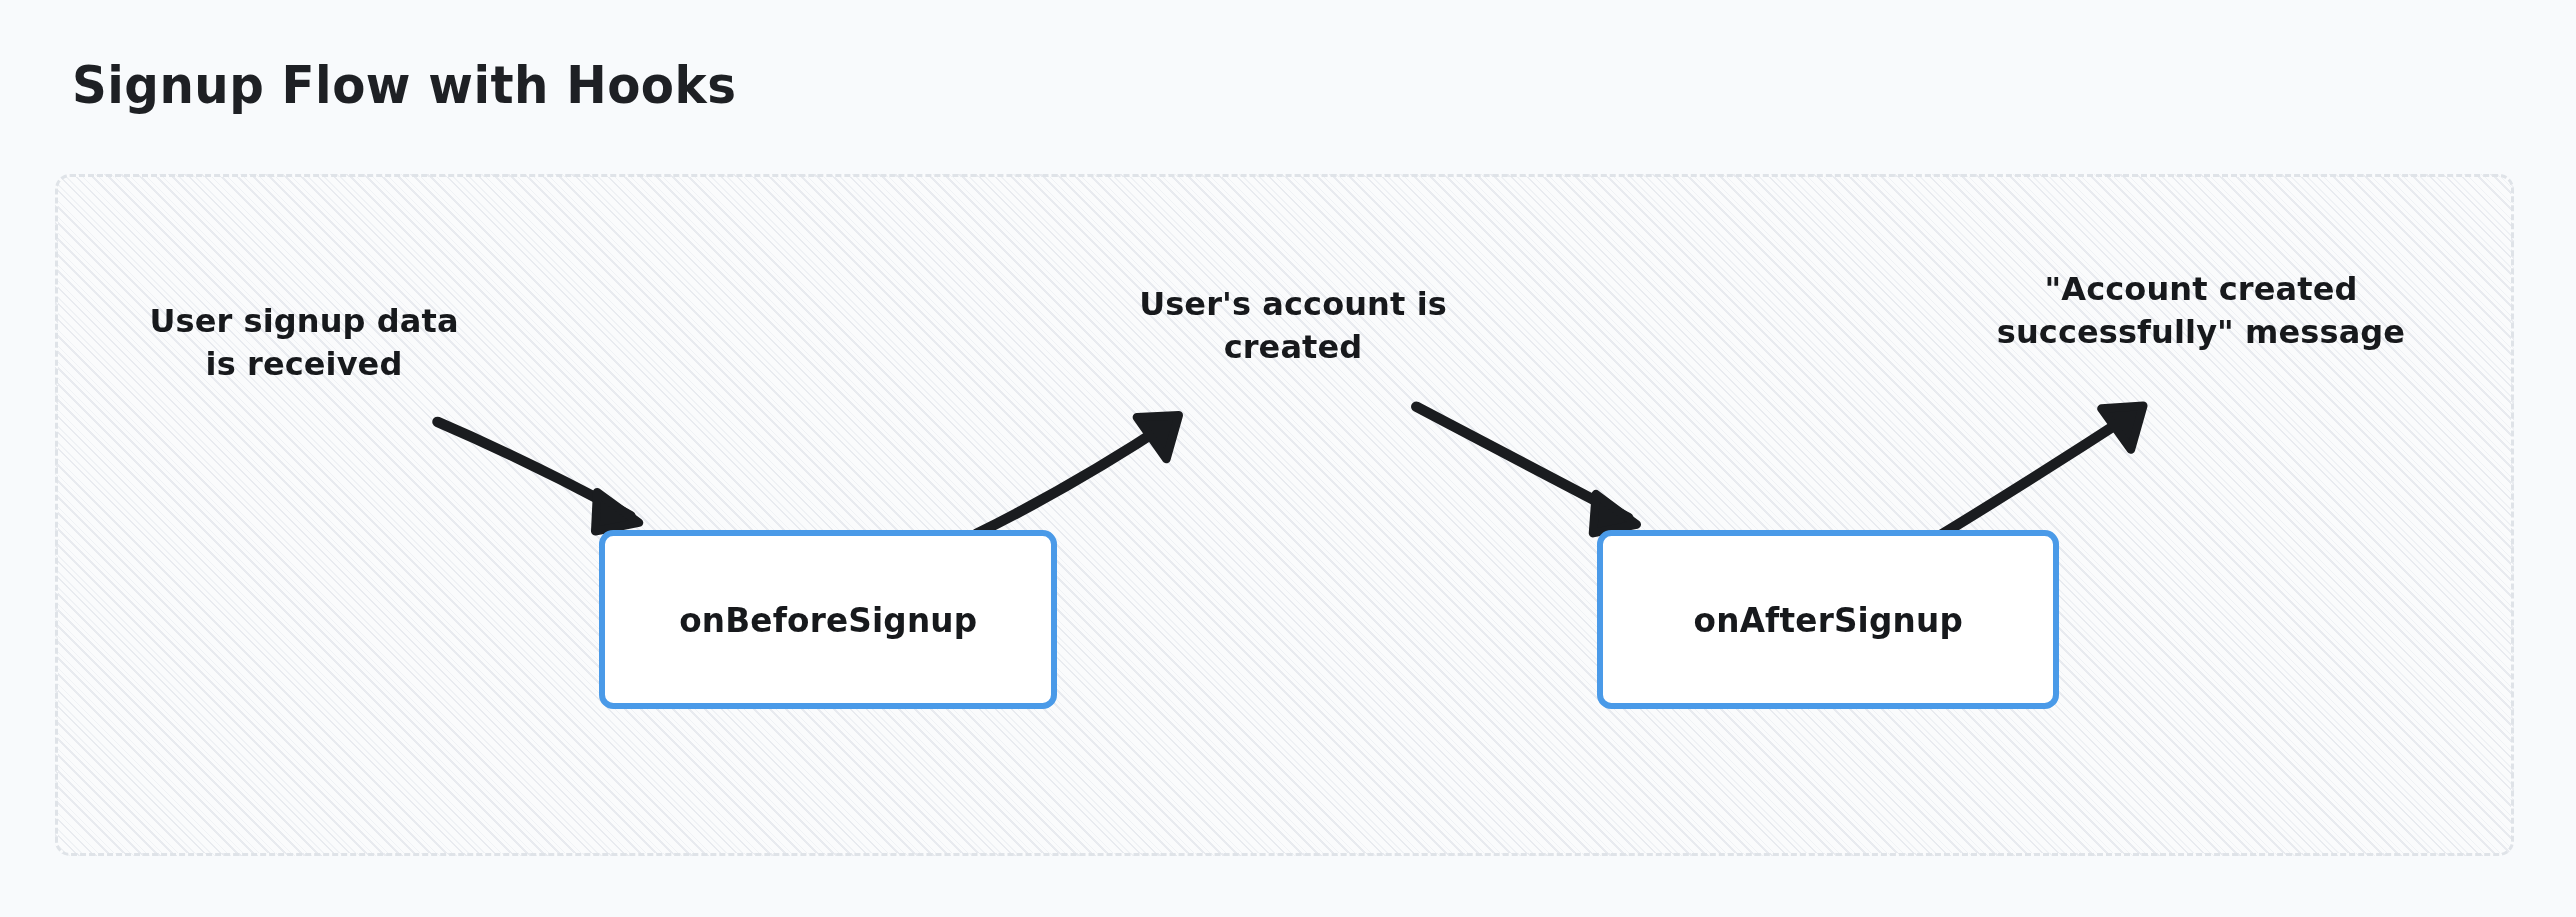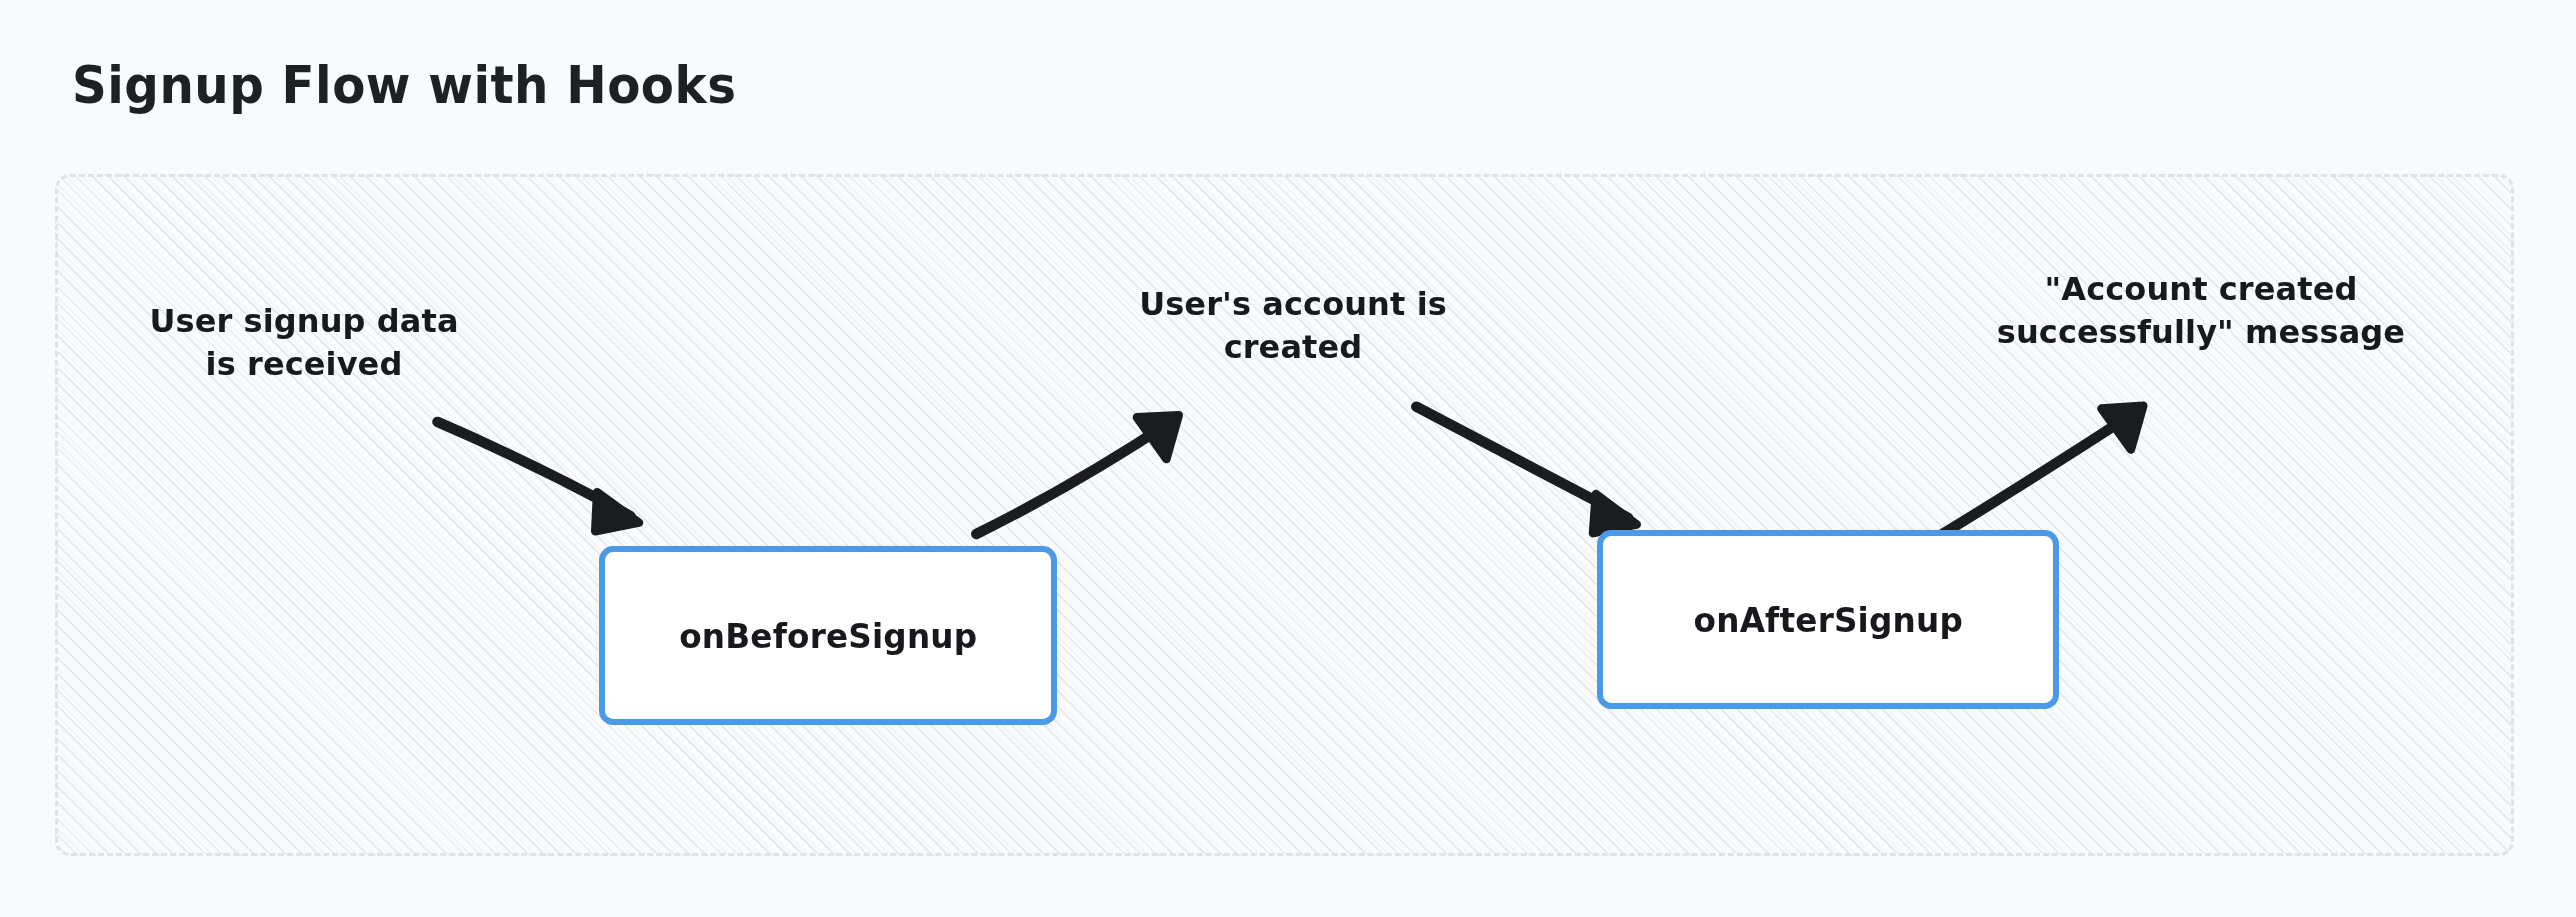--- a/index.html
+++ b/index.html
@@ -83,21 +83,21 @@
   .hook-box-label {
     font-family: "DejaVu Sans", sans-serif;
     font-weight: 700;
     font-size: 34px;
     color: #17191c;
     letter-spacing: 0.2px;
     white-space: nowrap;
     transform: scaleX(0.96);
   }
 
-  #hook-box-before { left: 599px; top: 530px; width: 458px; height: 179px; margin-top: 16px; }
+  #hook-box-before { left: 599px; top: 530px; width: 458px; height: 179px; }
   #hook-box-after  { left: 1597px; top: 530px; width: 462px; height: 179px; text-align: center; }
 
   
   .edge-label {
     position: absolute;
     font-family: "DejaVu Sans", sans-serif;
     font-weight: 700;
     font-size: 32px;
     line-height: 1.33;
     color: #17191c;

